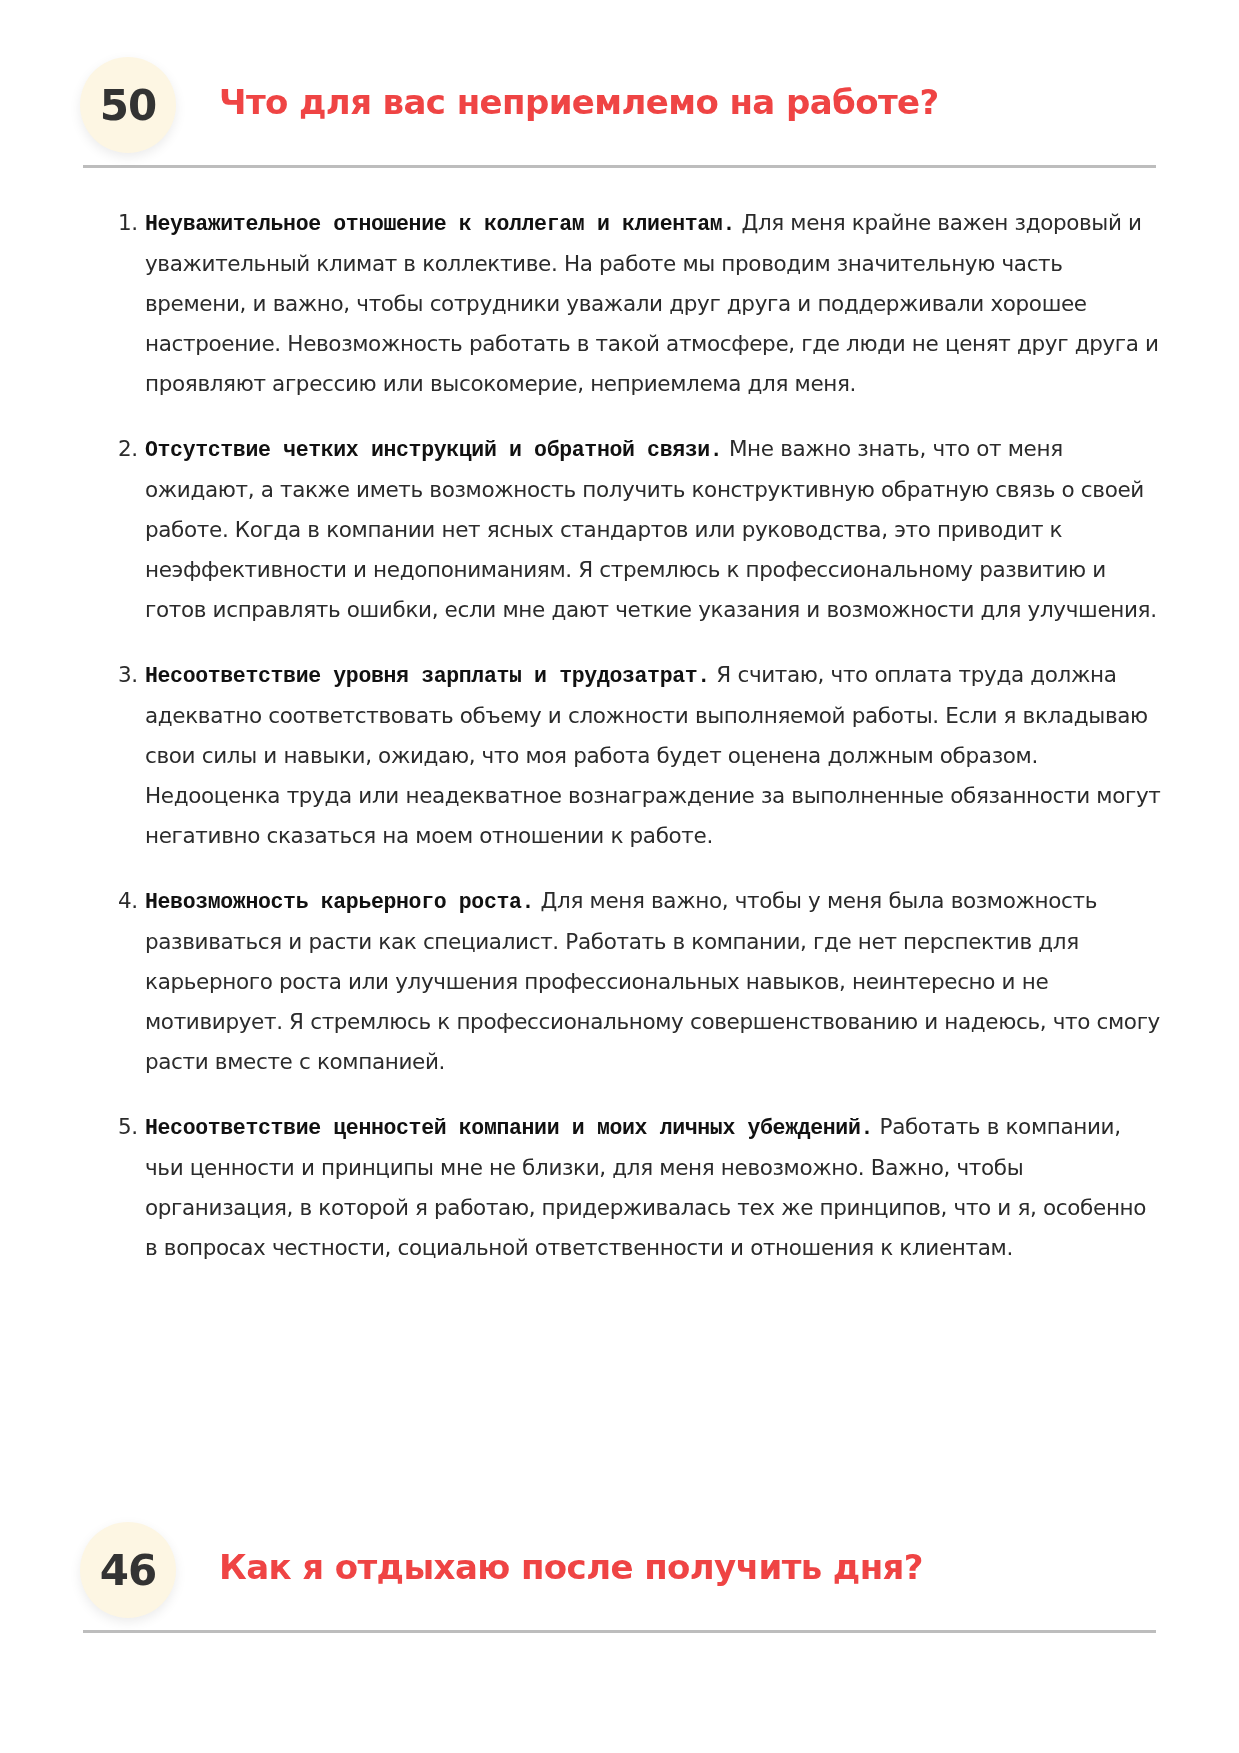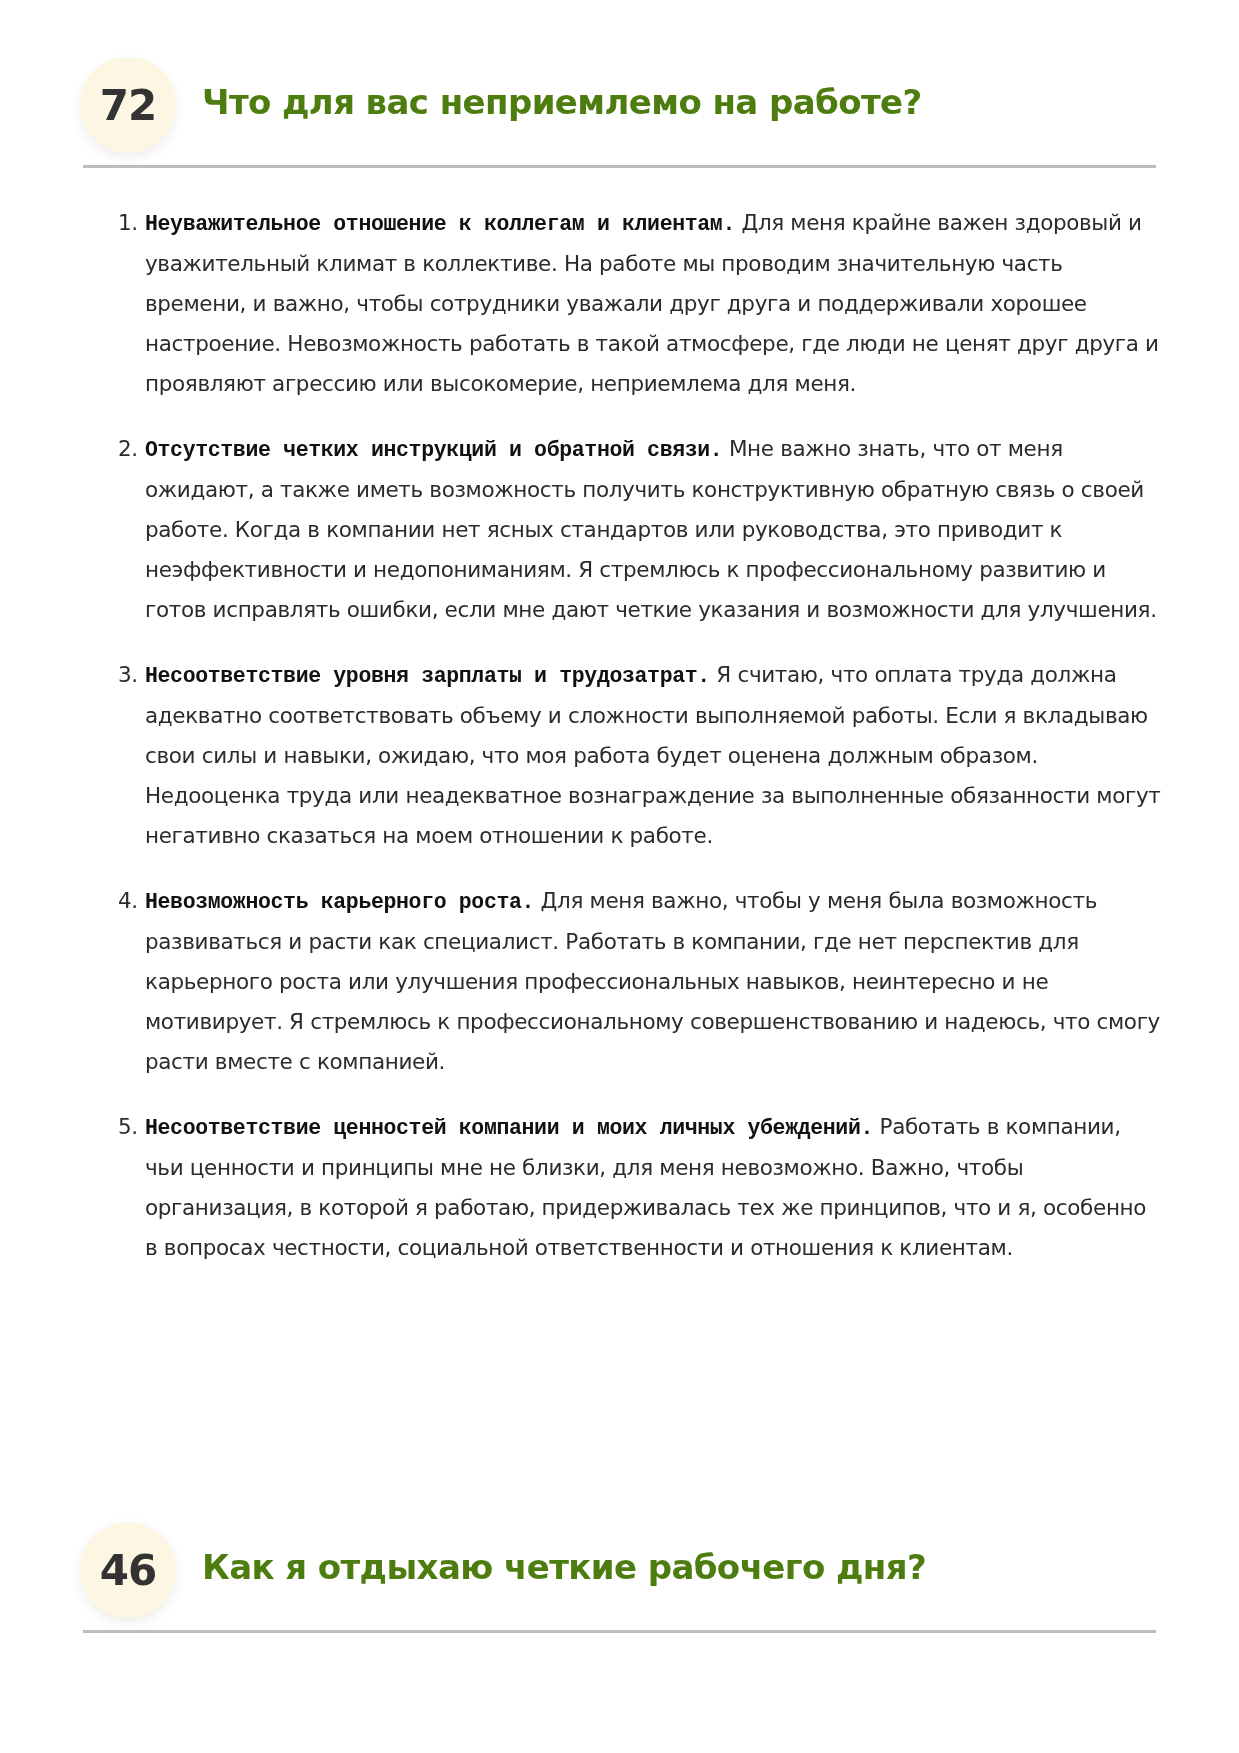--- a/index.html
+++ b/index.html
@@ -37,26 +37,26 @@
     align-items: center;
     justify-content: center;
     font-family: "DejaVu Sans", sans-serif;
     font-weight: bold;
     font-size: 42px;
     color: #333333;
     letter-spacing: -1px;
   }
   .section-title {
     position: absolute;
-    left: 119px;
+    left: 136px;
     top: 27px;
     font-family: "DejaVu Sans", sans-serif;
     font-weight: bold;
     font-size: 34px;
-    color: #4d7c0f;
+    color: #ef4444;
     white-space: nowrap;
     letter-spacing: -0.6px;
   }
   .answer-list {
     position: absolute;
     left: 118px;
     top: 203px;
     width: 1045px;
     margin: 0;
     padding: 0;
@@ -80,21 +80,21 @@
   .item-lead {
     font-weight: bold;
     color: #111111;
     font-family: Liberation Mono, monospace;
   }
 </style>
 </head>
 <body>
 
 <div class="section-header header-72">
-  <div class="num-circle">72</div>
+  <div class="num-circle">50</div>
   <div class="section-title">Что для вас неприемлемо на работе?</div>
 </div>
 
 <ol class="answer-list">
   <li class="answer-item">
     <span class="item-num">1.</span><span class="item-lead">Неуважительное отношение к коллегам и клиентам.</span><span class="item-text"> Для меня крайне важен здоровый и уважительный климат в коллективе. На работе мы проводим значительную часть времени, и важно, чтобы сотрудники уважали друг друга и поддерживали хорошее настроение. Невозможность работать в такой атмосфере, где люди не ценят друг друга и проявляют агрессию или высокомерие, неприемлема для меня.</span>
   </li>
   <li class="answer-item">
     <span class="item-num">2.</span><span class="item-lead">Отсутствие четких инструкций и обратной связи.</span><span class="item-text"> Мне важно знать, что от меня ожидают, а также иметь возможность получить конструктивную обратную связь о своей работе. Когда в компании нет ясных стандартов или руководства, это приводит к неэффективности и недопониманиям. Я стремлюсь к профессиональному развитию и готов исправлять ошибки, если мне дают четкие указания и возможности для улучшения.</span>
   </li>
@@ -104,14 +104,14 @@
   <li class="answer-item">
     <span class="item-num">4.</span><span class="item-lead">Невозможность карьерного роста.</span><span class="item-text"> Для меня важно, чтобы у меня была возможность развиваться и расти как специалист. Работать в компании, где нет перспектив для карьерного роста или улучшения профессиональных навыков, неинтересно и не мотивирует. Я стремлюсь к профессиональному совершенствованию и надеюсь, что смогу расти вместе с компанией.</span>
   </li>
   <li class="answer-item">
     <span class="item-num">5.</span><span class="item-lead">Несоответствие ценностей компании и моих личных убеждений.</span><span class="item-text"> Работать в компании, чьи ценности и принципы мне не близки, для меня невозможно. Важно, чтобы организация, в которой я работаю, придерживалась тех же принципов, что и я, особенно в вопросах честности, социальной ответственности и отношения к клиентам.</span>
   </li>
 </ol>
 
 <div class="section-header header-73">
   <div class="num-circle">46</div>
-  <div class="section-title">Как я отдыхаю четкие рабочего дня?</div>
+  <div class="section-title">Как я отдыхаю после получить дня?</div>
 </div>
 
 </body></html>

